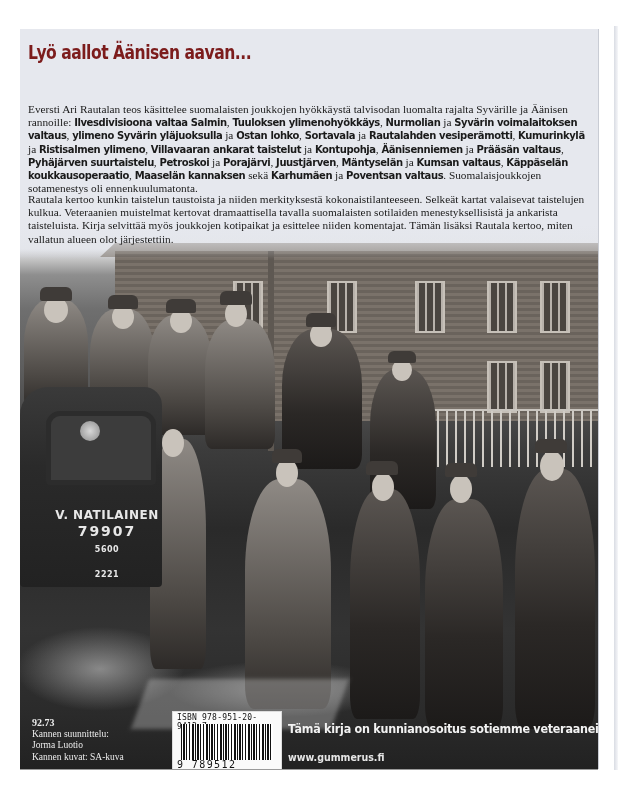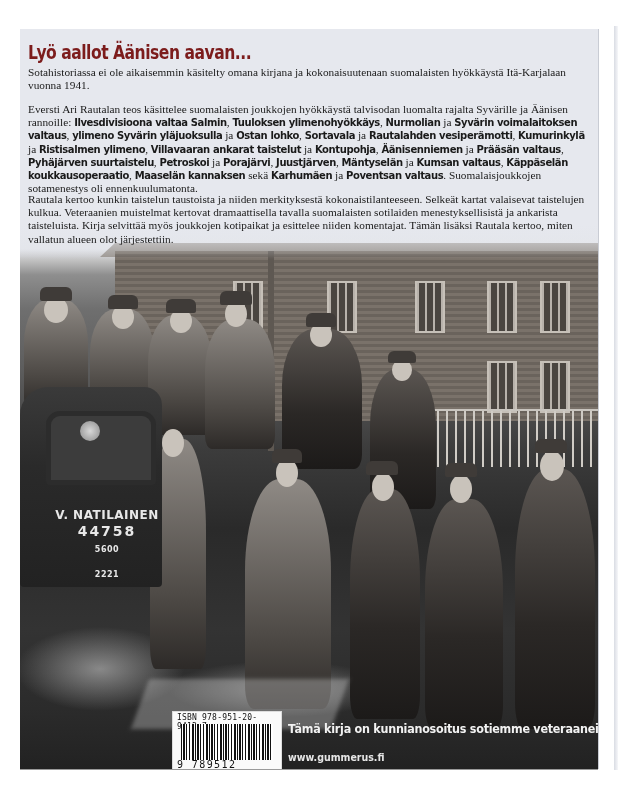--- a/index.html
+++ b/index.html
@@ -194,35 +194,40 @@
     <div class="soldier dark" style="left:495px;top:440px;width:80px;height:260px;"></div>
     <div class="head" style="left:520px;top:422px;width:24px;height:30px;"></div>
     <div class="cap" style="left:515px;top:410px;width:32px;height:14px;"></div>
 
     <div class="ground-light"></div>
 
     <div class="truck">
       <div class="truck-window"></div>
       <div class="truck-lamp"></div>
       <div class="truck-label" style="top:121px;font-size:12px;">V. NATILAINEN</div>
-      <div class="truck-label" style="top:136px;font-size:14px;letter-spacing:2px;">44758</div>
+      <div class="truck-label" style="top:136px;font-size:14px;letter-spacing:2px;">79907</div>
       <div class="truck-label" style="top:158px;font-size:8px;">5600</div>
       <div class="truck-label" style="top:183px;font-size:8px;">2221</div>
     </div>
   </div>
 
   <div class="text-panel">
     <h1 class="headline">Lyö aallot Äänisen aavan...</h1>
-    <p class="copy p1" style="margin:0;">Sotahistoriassa ei ole aikaisemmin käsitelty omana kirjana ja kokonaisuutenaan suomalaisten hyökkäystä Itä-Karjalaan vuonna 1941.</p>
     <p class="copy p2" style="margin:0;">
       <span>Eversti Ari Rautalan teos käsittelee suomalaisten joukkojen hyökkäystä talvisodan luomalta rajalta Syvärille ja Äänisen rannoille: </span><span id="battle-list"><b>Ilvesdivisioona valtaa Salmin</b><span>, </span><b>Tuuloksen ylimenohyökkäys</b><span>, </span><b>Nurmolian</b><span> ja </span><b>Syvärin voimalaitoksen valtaus</b><span>, </span><b>ylimeno Syvärin yläjuoksulla</b><span> ja </span><b>Ostan lohko</b><span>, </span><b>Sortavala</b><span> ja </span><b>Rautalahden vesiperämotti</b><span>, </span><b>Kumurinkylä</b><span> ja </span><b>Ristisalmen ylimeno</b><span>, </span><b>Villavaaran ankarat taistelut</b><span> ja </span><b>Kontupohja</b><span>, </span><b>Äänisenniemen</b><span> ja </span><b>Prääsän valtaus</b><span>, </span><b>Pyhäjärven suurtaistelu</b><span>, </span><b>Petroskoi</b><span> ja </span><b>Porajärvi</b><span>, </span><b>Juustjärven</b><span>, </span><b>Mäntyselän</b><span> ja </span><b>Kumsan valtaus</b><span>, </span><b>Käppäselän koukkausoperaatio</b><span>, </span><b>Maaselän kannaksen</b><span> sekä </span><b>Karhumäen</b><span> ja </span><b>Poventsan valtaus</b><span>. </span></span><span>Suomalaisjoukkojen sotamenestys oli ennenkuulumatonta.</span>
     </p>
     <p class="copy p3" style="margin:0;">Rautala kertoo kunkin taistelun taustoista ja niiden merkityksestä kokonaistilanteeseen. Selkeät kartat valaisevat taistelujen kulkua. Veteraanien muistelmat kertovat dramaattisella tavalla suomalaisten sotilaiden menestyksellisistä ja ankarista taisteluista. Kirja selvittää myös joukkojen kotipaikat ja esittelee niiden komentajat. Tämän lisäksi Rautala kertoo, miten vallatun alueen olot järjestettiin.</p>
   </div>
 
+  <div class="credits">
+    <div class="code">92.73</div>
+    <div>Kannen suunnittelu:</div>
+    <div>Jorma Luotio</div>
+    <div>Kannen kuvat: SA-kuva</div>
+  </div>
 
   <div class="barcode-box">
     <div class="isbn-top">ISBN 978-951-20-9412-7</div>
     <div class="bars"></div>
     <div class="isbn-bottom">9 789512 094127</div>
   </div>
 
   <div class="tribute">Tämä kirja on kunnianosoitus sotiemme veteraaneille!</div>
   <div class="website">www.gummerus.fi</div>
 </div>

